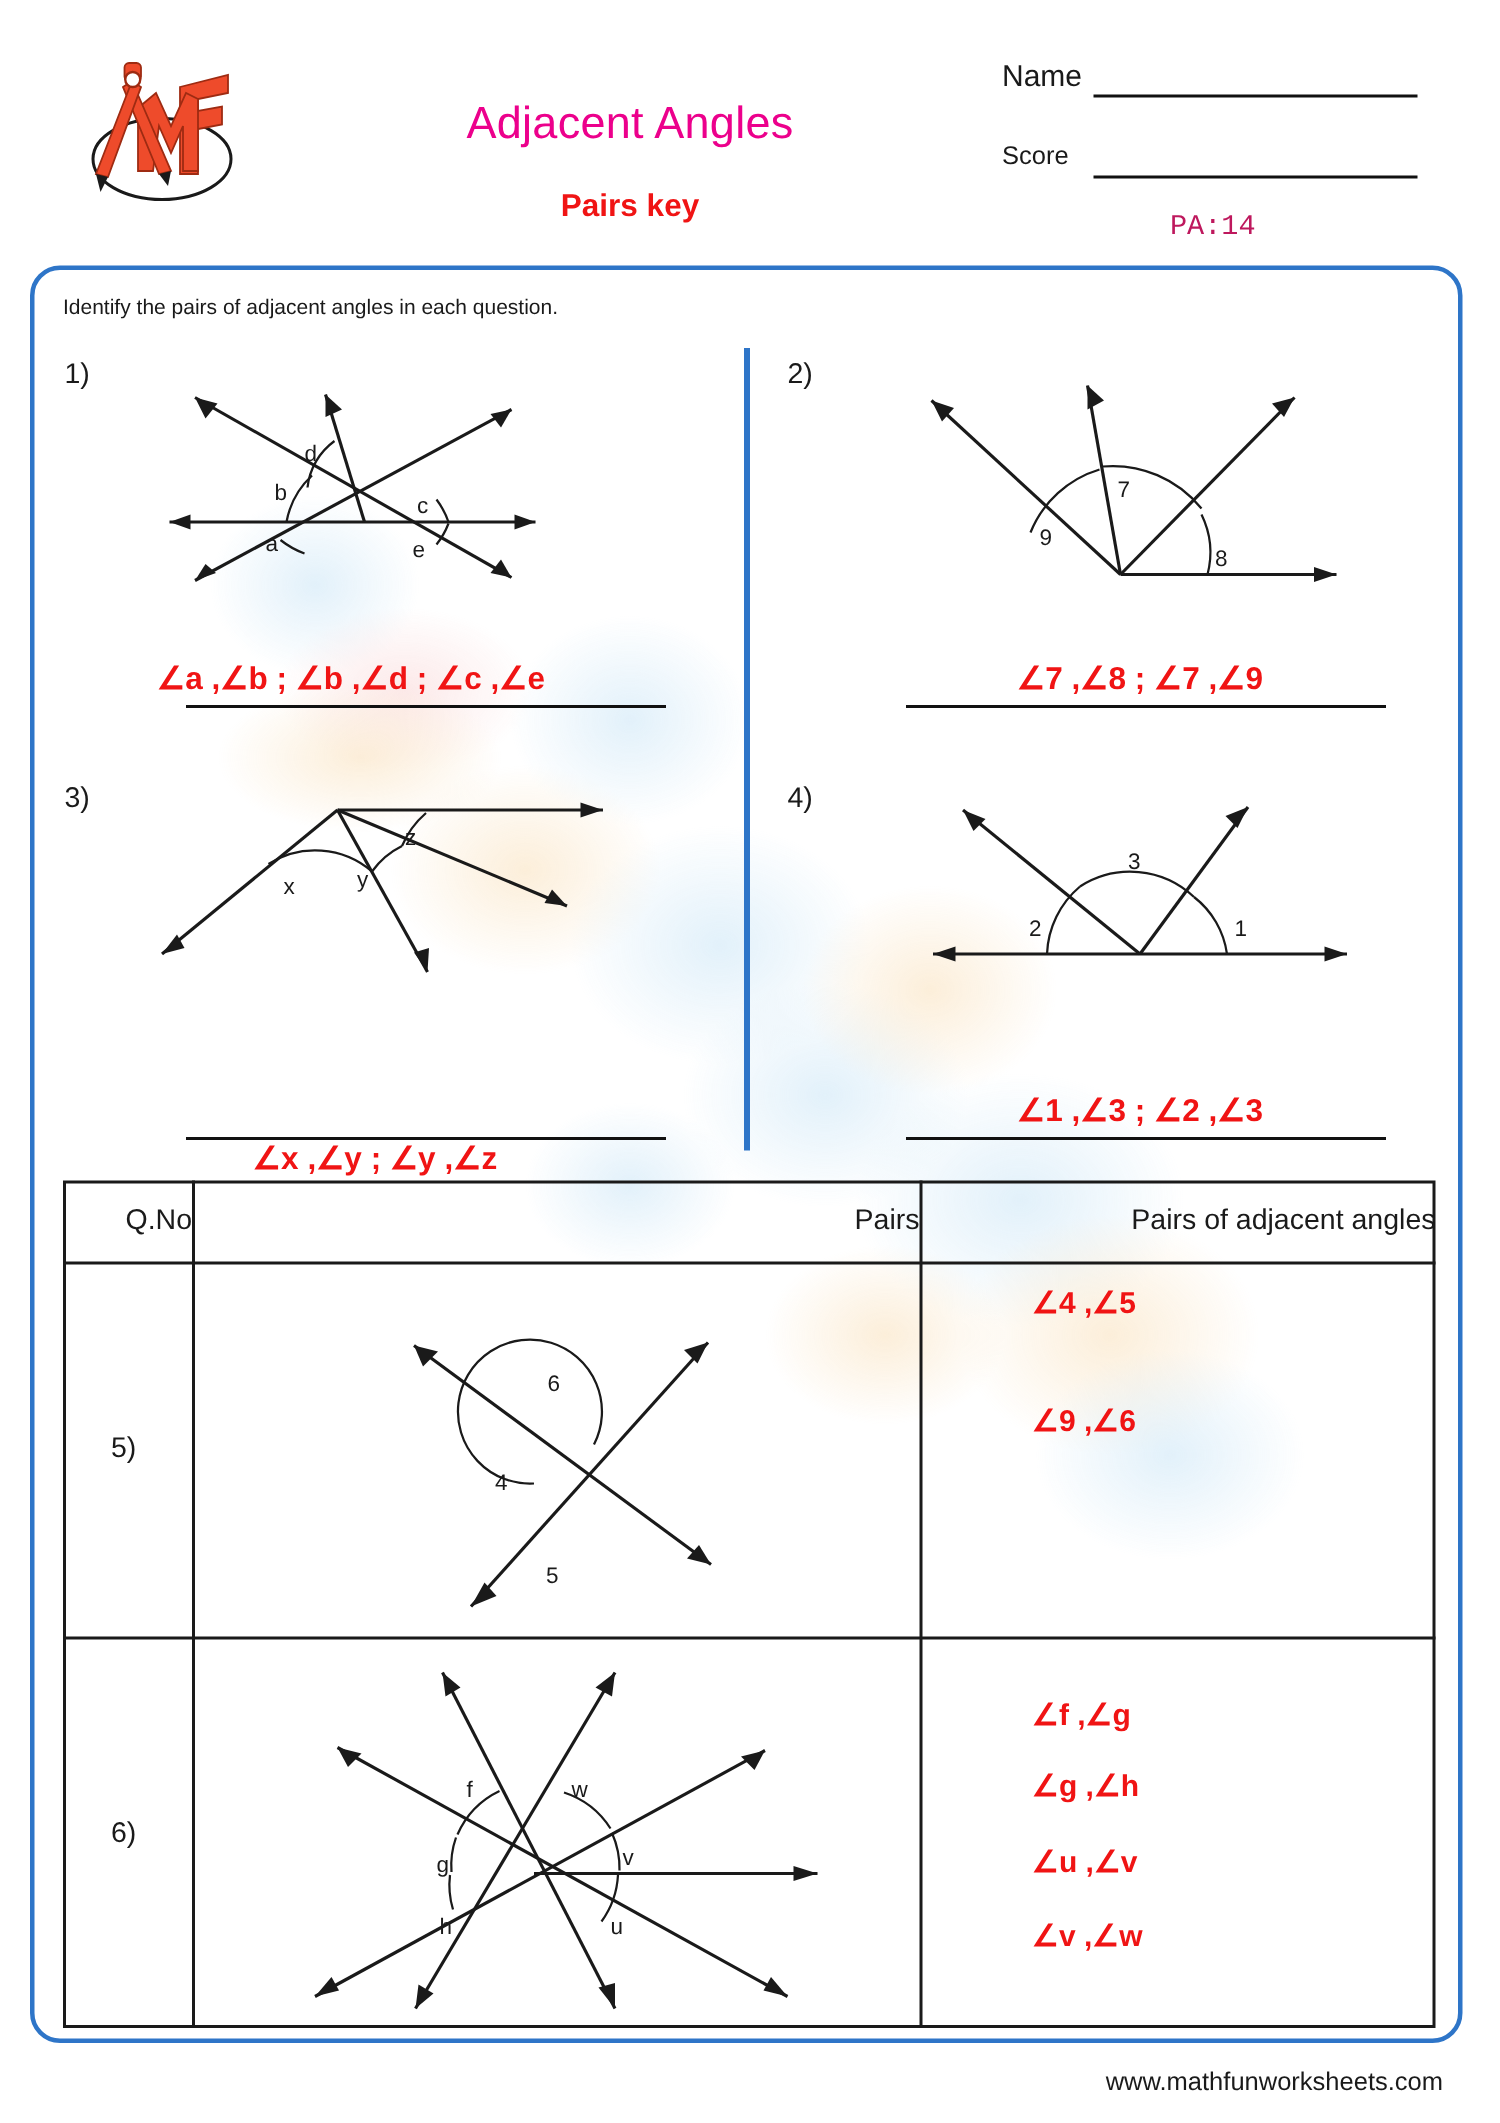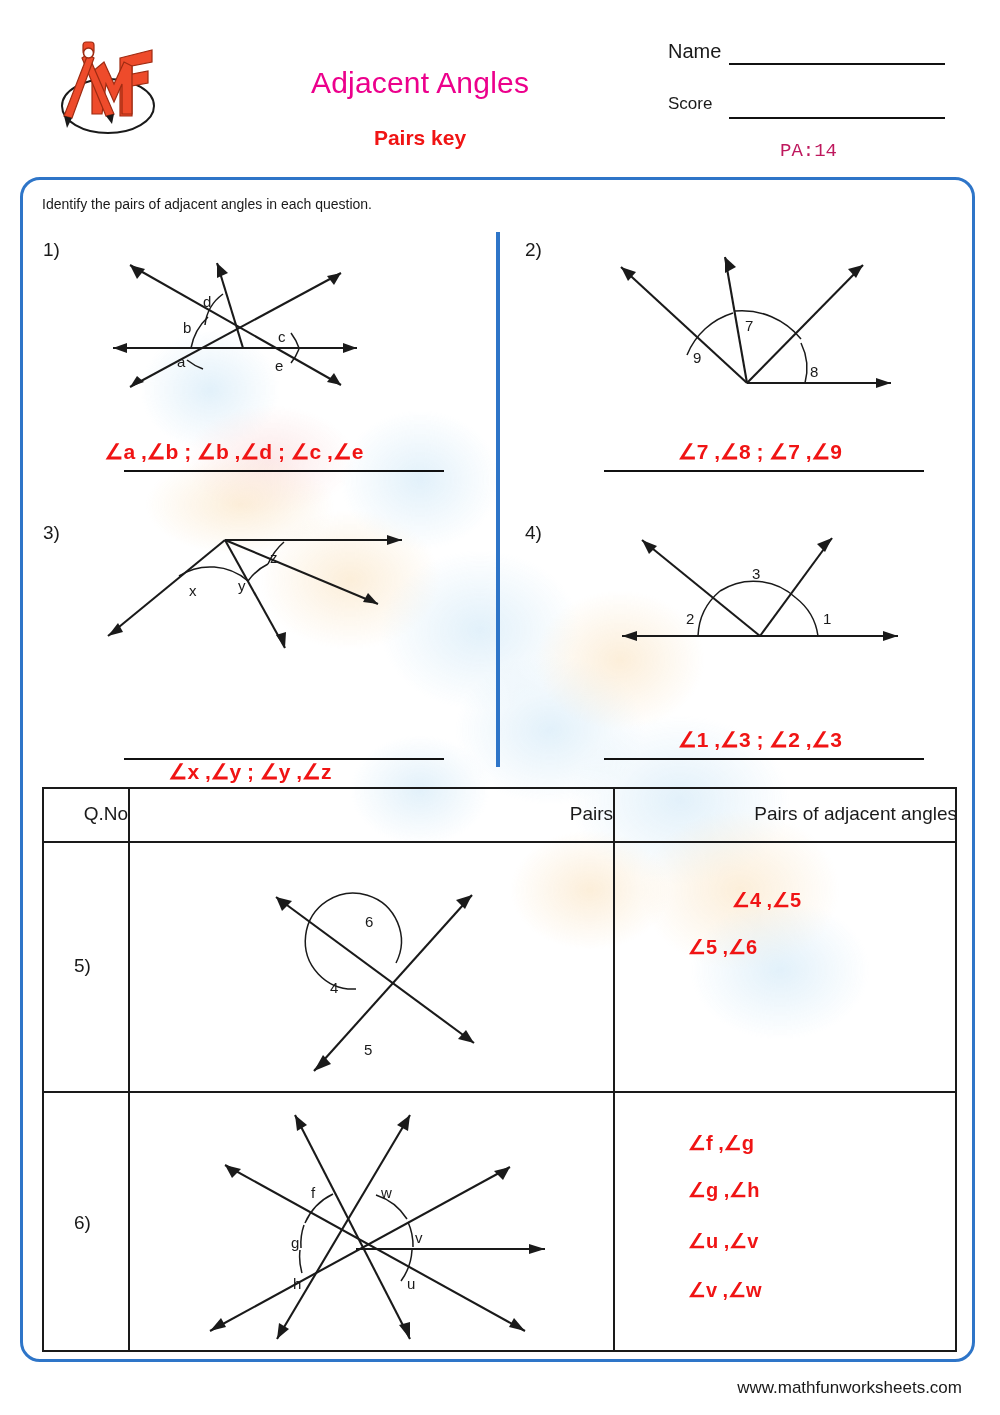--- a/index.html
+++ b/index.html
@@ -344,22 +344,22 @@
       <polygon points="212,10 196,15 205,24"></polygon>
     </g>
     <g stroke="#1a1a1a" stroke-width="1.5" fill="none">
       <path d="M 96,104 A 48,48 0 1 1 136,78"></path>
     </g>
     <text class="lbl" x="105" y="42">6</text>
     <text class="lbl" x="70" y="108">4</text>
     <text class="lbl" x="104" y="170">5</text>
   </svg>
 </div>
-<div class="tans" style="left:688px; top:888px;margin-left:44px;">∠4 ,∠5</div>
-<div class="tans" style="left:688px; top:935px;">∠5 ,∠6</div>
+<div class="tans" style="left:688px; top:856px;">∠4 ,∠5</div>
+<div class="tans" style="left:688px; top:935px;">∠9 ,∠6</div>
 
 <div class="cellnum" style="left:74px; top:1212px;">6)</div>
 <div class="fig" style="left:185px; top:1103px;">
   <svg width="380" height="240" viewBox="0 0 380 240">
     <g stroke="#1a1a1a" stroke-width="2.1" fill="none">
 
       <line x1="171" y1="146" x2="360" y2="146"></line>
 
       <line x1="325" y1="64" x2="25" y2="228"></line>
 

